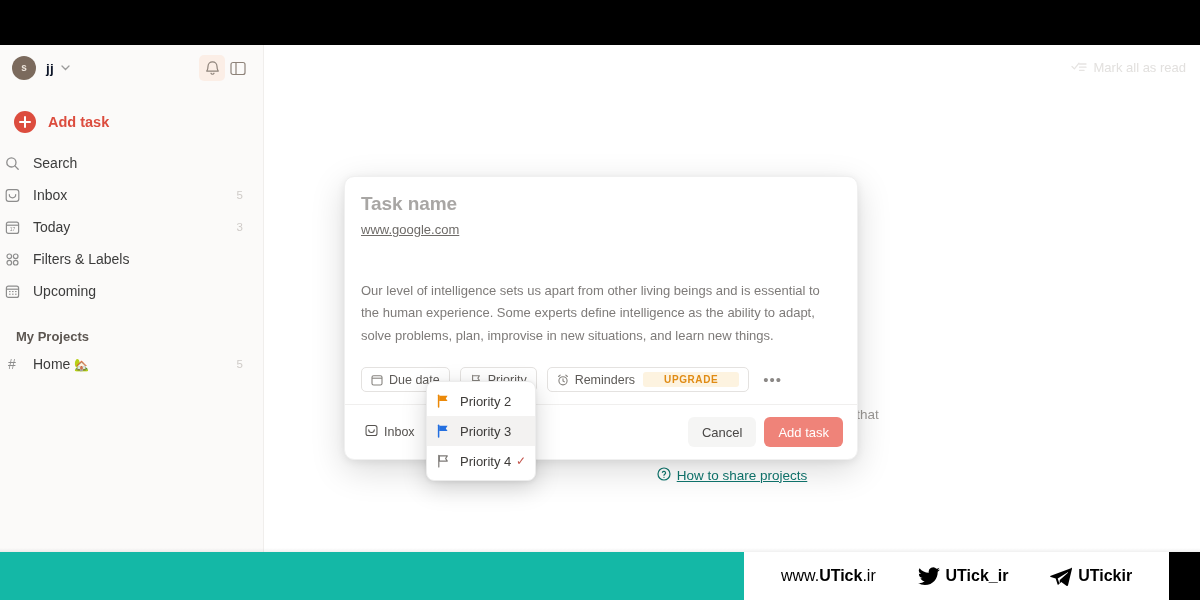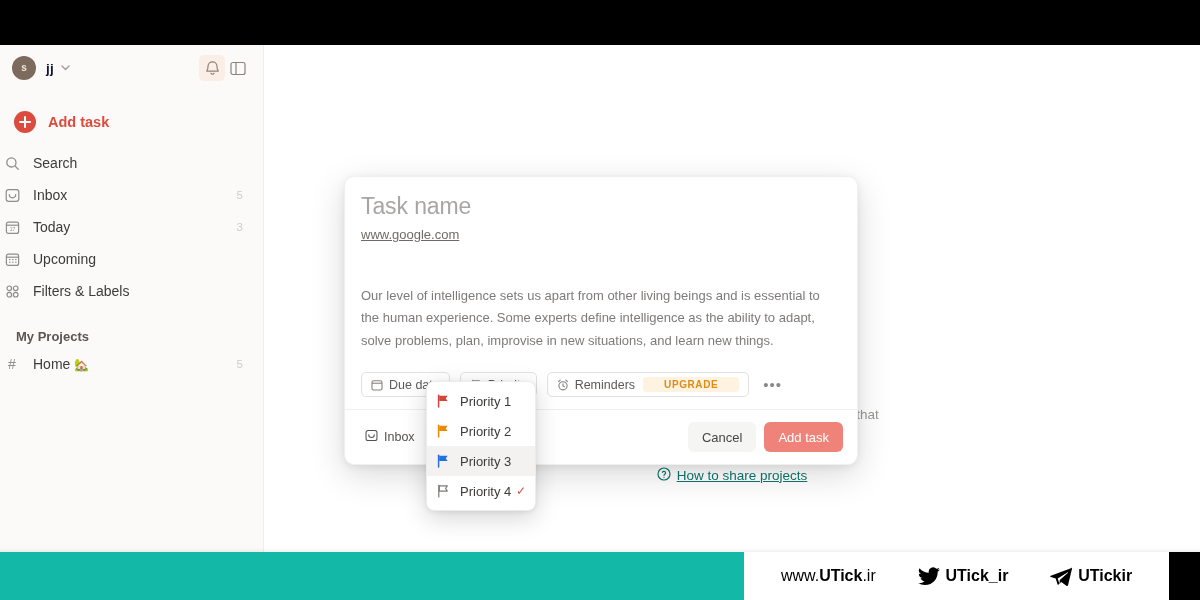--- a/index.html
+++ b/index.html
@@ -118,21 +118,21 @@
 
   
   .modal {
     position:absolute; left:344px; top:131px; width:514px;
     background:#fff; border-radius:10px;
     box-shadow:0 10px 34px rgba(0,0,0,.15), 0 2px 8px rgba(0,0,0,.07);
     border:1px solid #f0f0f0;
   }
   .modal-body { padding:16px 16px 6px 16px; }
   .task-name {
-    font-size:23px; color:#a8a6a4; font-weight:400; letter-spacing:-.1px;
+    font-size:19px; color:#a8a6a4; font-weight:700; letter-spacing:-.1px;
   }
   .task-url {
     margin-top:7px; font-size:13px; color:#6e6b68; text-decoration:underline;
   }
   .task-desc {
     margin-top:43px; font-size:13px; color:#7e7b79; line-height:1.72;
     max-width:460px;
   }
 
   .chipbar {
@@ -276,58 +276,69 @@
               <text x="7.5" y="11.3" font-size="5" fill="currentColor" stroke="none" text-anchor="middle" font-family="Liberation Sans">17</text>
             </svg>
           </span>
           <span class="lbl">Today</span>
           <span class="cnt">3</span>
         </div>
 
         <div class="navitem">
           <span class="ico">
             <svg width="15" height="15" viewBox="0 0 15 15" fill="none" stroke="currentColor" stroke-width="1.2">
-              <rect x="1.4" y="2.2" width="12.2" height="11.2" rx="2"></rect>
-              <path d="M1.4 5.2h12.2"></path>
-              <path d="M4 7.6h1.6M7 7.6h1.6M10 7.6h1.6M4 10.2h1.6M7 10.2h1.6M10 10.2h1.6" stroke-width="1"></path>
-            </svg>
-          </span>
-          <span class="lbl">Upcoming</span>
-          <span class="cnt"></span>
-        </div>
-
-        <div class="navitem">
-          <span class="ico">
-            <svg width="15" height="15" viewBox="0 0 15 15" fill="none" stroke="currentColor" stroke-width="1.2">
               <circle cx="4.3" cy="4.3" r="2.3"></circle>
                 <circle cx="10.7" cy="4.3" r="2.3"></circle>
               <circle cx="4.3" cy="10.7" r="2.3"></circle>
                 <circle cx="10.7" cy="10.7" r="2.3"></circle>
             </svg>
           </span>
           <span class="lbl">Filters &amp; Labels</span>
           <span class="cnt"></span>
         </div>
 
+        <div class="navitem">
+          <span class="ico">
+            <svg width="15" height="15" viewBox="0 0 15 15" fill="none" stroke="currentColor" stroke-width="1.2">
+              <rect x="1.4" y="2.2" width="12.2" height="11.2" rx="2"></rect>
+              <path d="M1.4 5.2h12.2"></path>
+              <path d="M4 7.6h1.6M7 7.6h1.6M10 7.6h1.6M4 10.2h1.6M7 10.2h1.6M10 10.2h1.6" stroke-width="1"></path>
+            </svg>
+          </span>
+          <span class="lbl">Upcoming</span>
+          <span class="cnt"></span>
+        </div>
+
       </div>
 
       <div class="sec-title">My Projects</div>
 
       <div class="navitem">
         <span class="ico proj-hash">#</span>
         <span class="lbl">
           <span>Home</span><span style="font-size:12px;margin-left:4px;">🏡</span>
         </span>
         <span class="cnt">5</span>
       </div>
 
     </div>
 
     <div class="main">
 
+      <div class="main-top">
+        <div class="mark-read">
+          <span>
+            <svg width="16" height="12" viewBox="0 0 16 12" fill="none" stroke="currentColor" stroke-width="1.3">
+              <path d="M1 6.5l2.4 2.4L8 3.2" stroke-linecap="round" stroke-linejoin="round"></path>
+              <path d="M8.5 4h6.5M8.5 7.2h6.5M8.5 10.3h4.6" stroke-linecap="round"></path>
+            </svg>
+          </span>
+          <span>Mark all as read</span>
+        </div>
+      </div>
 
 
       <div class="empty-state">
         <div class="es-title">Stay in the loop</div>
         <div class="es-desc">Here, you'll find notifications for any changes that happen in your shared projects.</div>
         <div class="es-link">
           <span>
             <svg width="14" height="14" viewBox="0 0 14 14" fill="none" stroke="currentColor" stroke-width="1.2">
               <circle cx="7" cy="7" r="6"></circle>
               <path d="M5.4 5.3a1.7 1.7 0 013.2.7c0 1.1-1.6 1.3-1.6 2.3" stroke-linecap="round"></path>
@@ -393,29 +404,20 @@
           <span>Inbox</span>
         </div>
         <div class="footer-spacer"></div>
         <button class="btn btn-cancel">Cancel</button>
         <button class="btn btn-add">Add task</button>
       </div>
     </div>
 
     <div class="prio-menu">
 
-      <div class="prio-item">
-        <span class="flag">
-          <svg width="14" height="14" viewBox="0 0 14 14">
-              <path d="M2.6 13V1.2" stroke="#d1453b" stroke-width="1.5" stroke-linecap="round"></path>
-              <path d="M3.2 1.7h8.4l-1.8 2.7 1.8 2.7H3.2z" fill="#d1453b"></path>
-            </svg>
-        </span>
-        <span class="lbl">Priority 1</span>
-      </div>
 
       <div class="prio-item">
         <span class="flag">
           <svg width="14" height="14" viewBox="0 0 14 14">
               <path d="M2.6 13V1.2" stroke="#eb8909" stroke-width="1.5" stroke-linecap="round"></path>
               <path d="M3.2 1.7h8.4l-1.8 2.7 1.8 2.7H3.2z" fill="#eb8909"></path>
             </svg>
         </span>
         <span class="lbl">Priority 2</span>
       </div>

